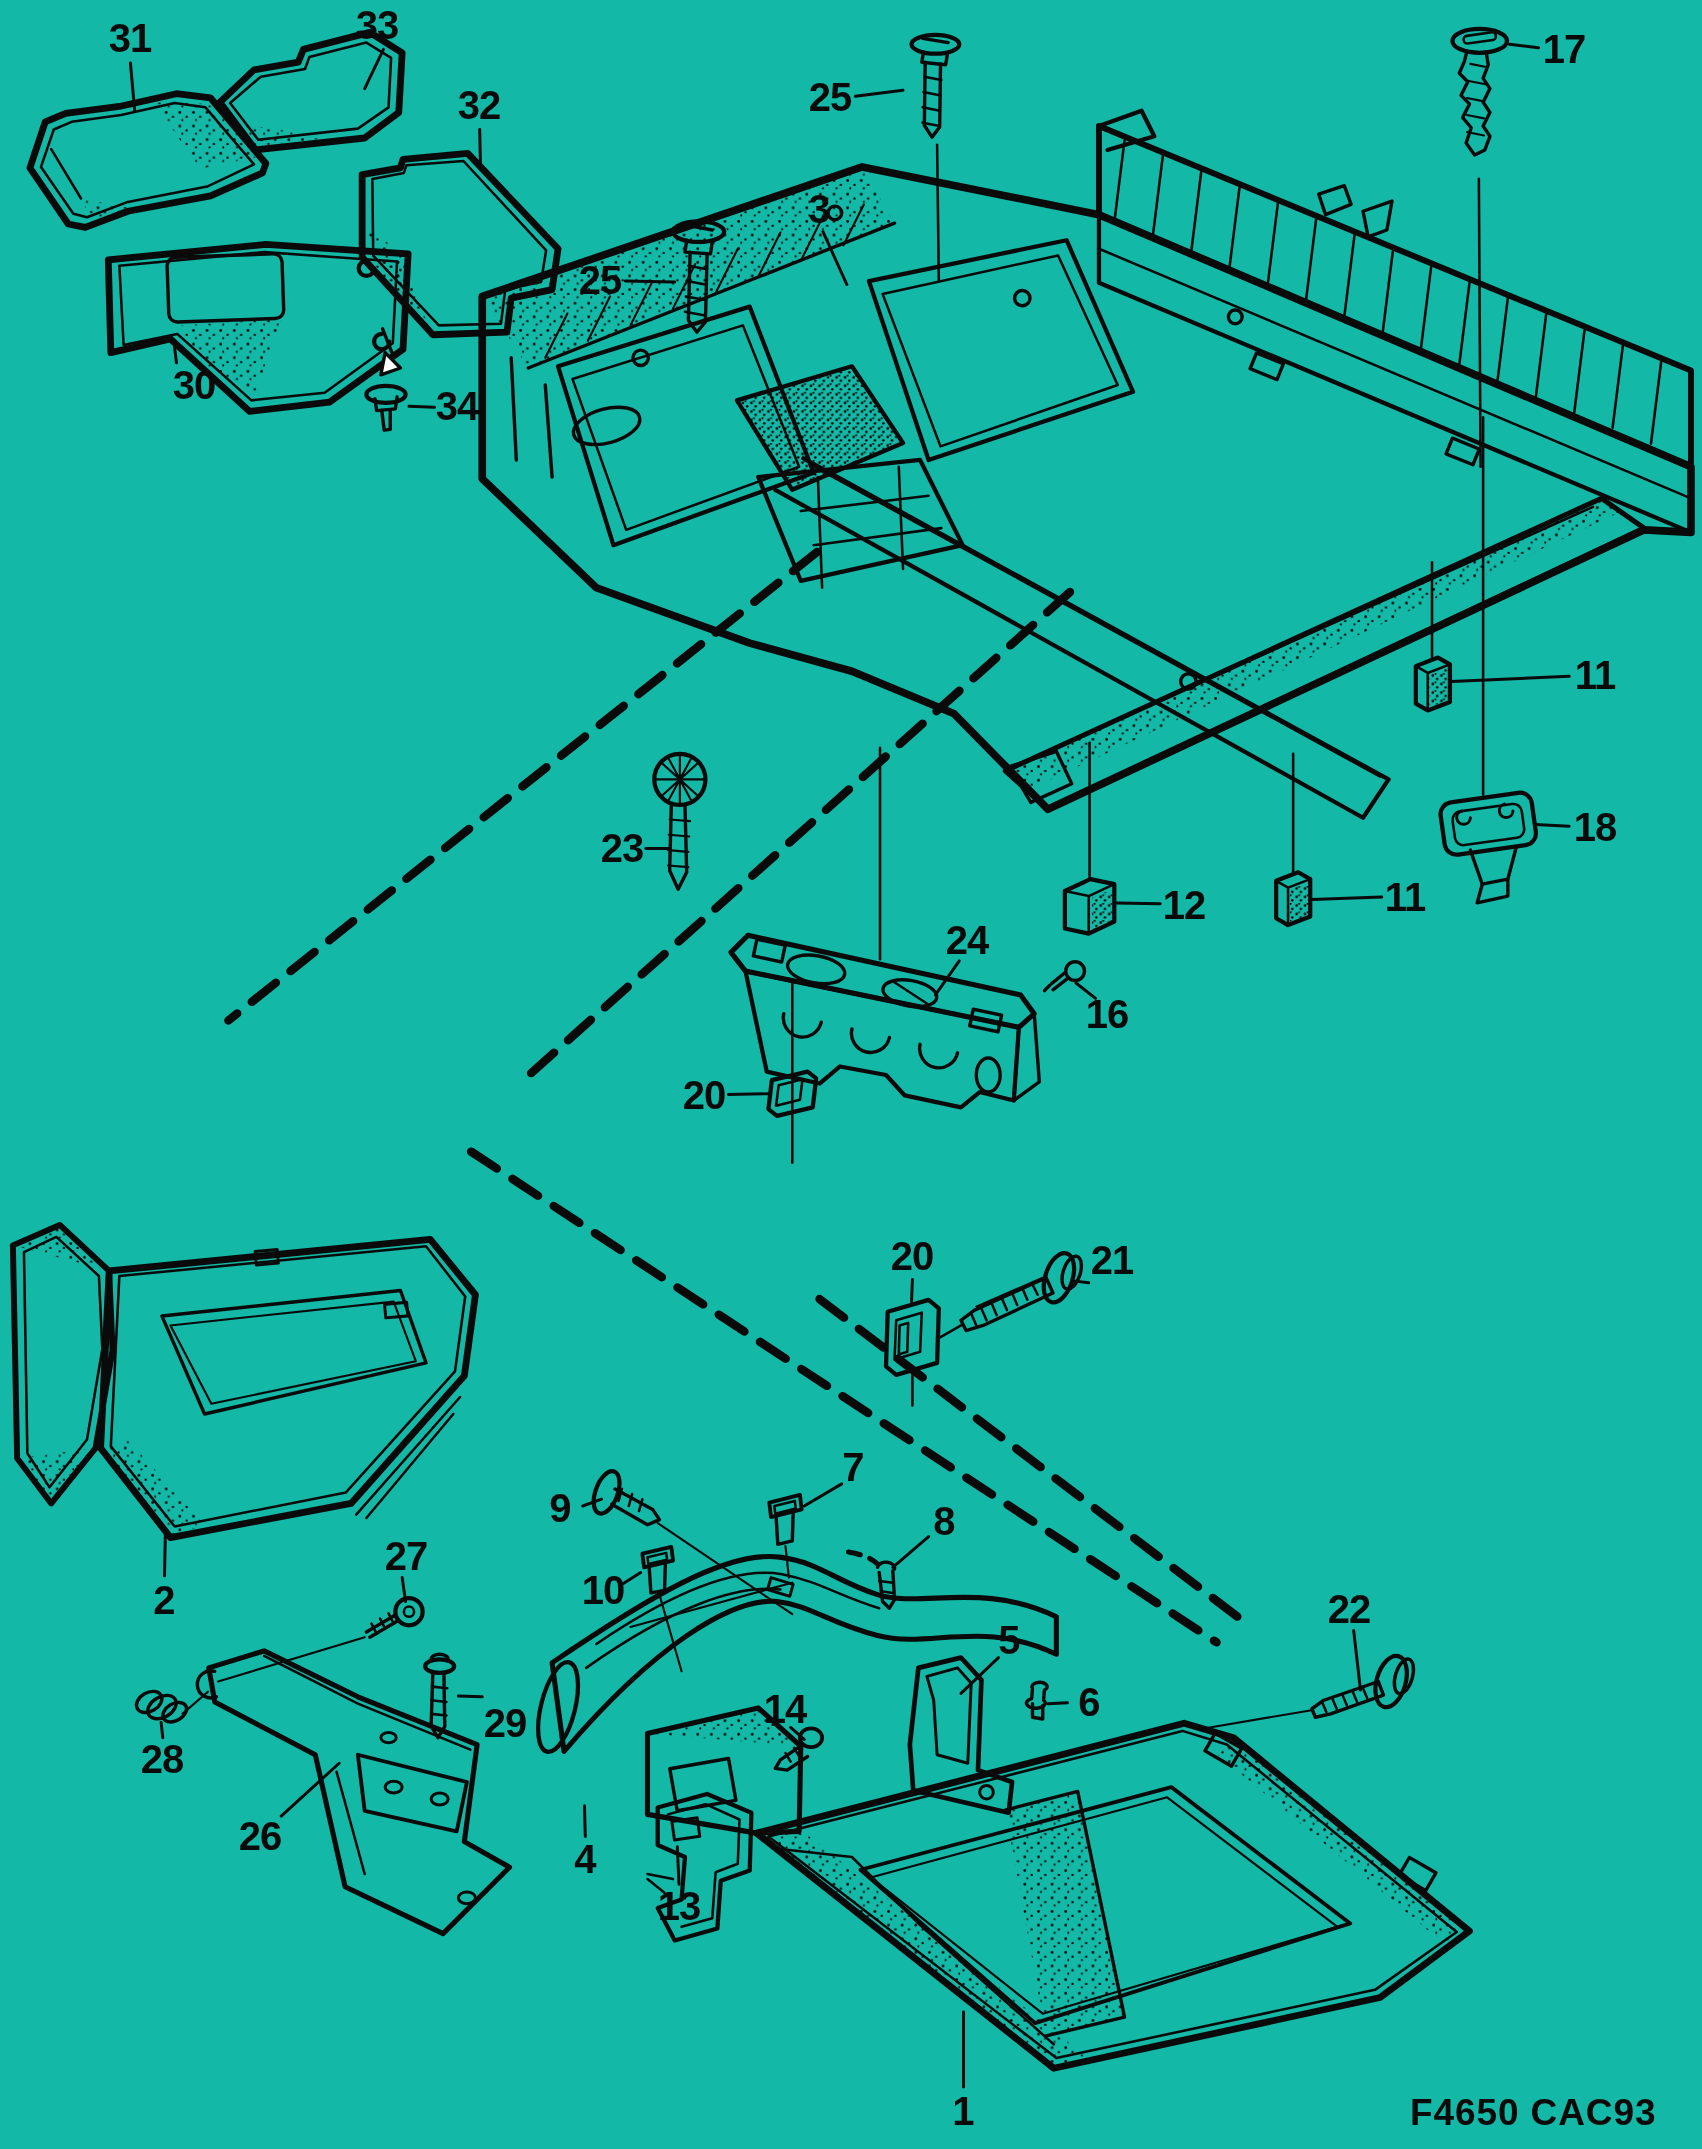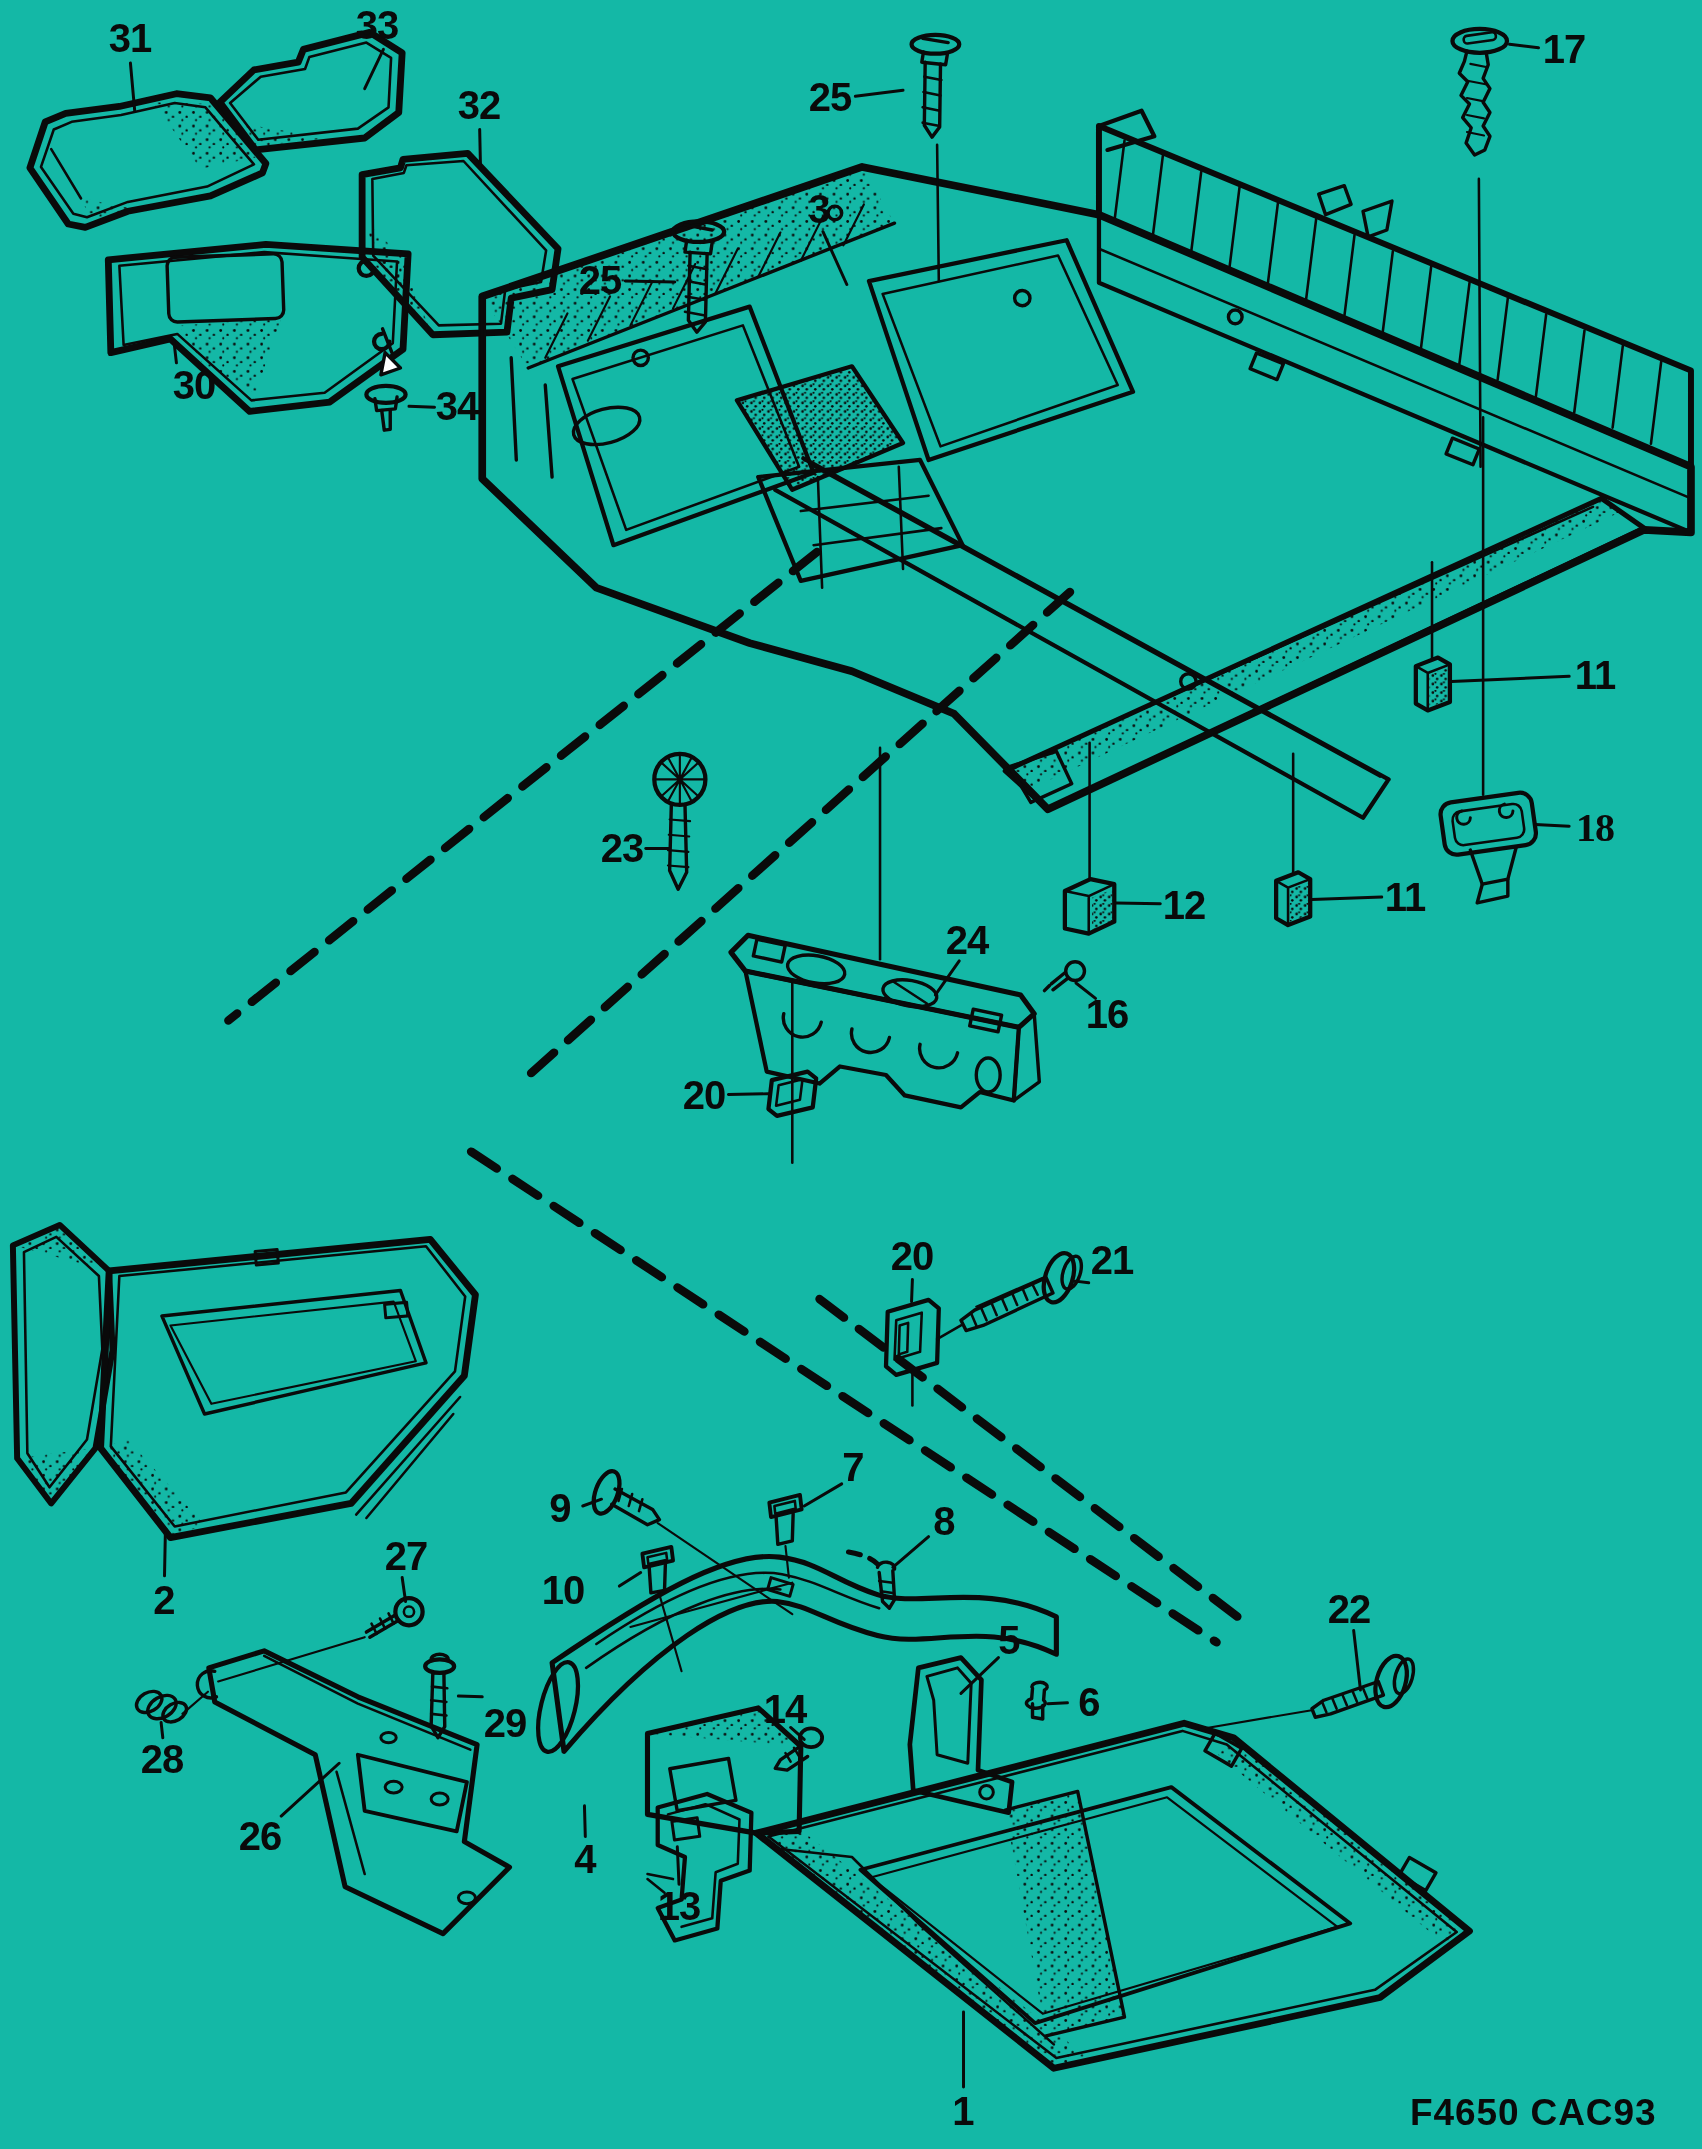--- a/index.html
+++ b/index.html
@@ -388,35 +388,35 @@
       <div class="callout" style="left: 130px; top: 38px;">31</div>
       <div class="callout" style="left: 377px; top: 25px;">33</div>
       <div class="callout" style="left: 479px; top: 105px;">32</div>
       <div class="callout" style="left: 194px; top: 385px;">30</div>
       <div class="callout" style="left: 457px; top: 406px;">34</div>
       <div class="callout" style="left: 600px; top: 280px;">25</div>
       <div class="callout" style="left: 819px; top: 209px;">3</div>
       <div class="callout" style="left: 830px; top: 97px;">25</div>
       <div class="callout" style="left: 1564px; top: 49px;">17</div>
       <div class="callout" style="left: 1595px; top: 675px;">11</div>
-      <div class="callout" style="left: 1595px; top: 827px; font-family: Liberation Serif, serif;">18</div>
+      <div class="callout" style="left: 1595px; top: 827px;">18</div>
       <div class="callout" style="left: 1184px; top: 905px;">12</div>
       <div class="callout" style="left: 1405px; top: 897px;">11</div>
       <div class="callout" style="left: 622px; top: 848px;">23</div>
       <div class="callout" style="left: 967px; top: 940px;">24</div>
       <div class="callout" style="left: 1107px; top: 1014px;">16</div>
       <div class="callout" style="left: 704px; top: 1095px;">20</div>
       <div class="callout" style="left: 912px; top: 1256px;">20</div>
       <div class="callout" style="left: 1112px; top: 1260px;">21</div>
       <div class="callout" style="left: 164px; top: 1600px;">2</div>
       <div class="callout" style="left: 406px; top: 1556px;">27</div>
       <div class="callout" style="left: 560px; top: 1508px;">9</div>
       <div class="callout" style="left: 853px; top: 1467px;">7</div>
       <div class="callout" style="left: 944px; top: 1521px;">8</div>
-      <div class="callout" style="left: 563px; top: 1590px;">10</div>
+      <div class="callout" style="left: 603px; top: 1590px;">10</div>
       <div class="callout" style="left: 1009px; top: 1640px;">5</div>
       <div class="callout" style="left: 1089px; top: 1702px;">6</div>
       <div class="callout" style="left: 785px; top: 1709px;">14</div>
       <div class="callout" style="left: 505px; top: 1698px; margin-top: 25px;">29</div>
       <div class="callout" style="left: 162px; top: 1759px;">28</div>
       <div class="callout" style="left: 260px; top: 1836px;">26</div>
       <div class="callout" style="left: 585px; top: 1859px;">4</div>
       <div class="callout" style="left: 679px; top: 1906px;">13</div>
       <div class="callout" style="left: 1349px; top: 1609px;">22</div>
       <div class="callout" style="left: 963px; top: 2111px;">1</div>

